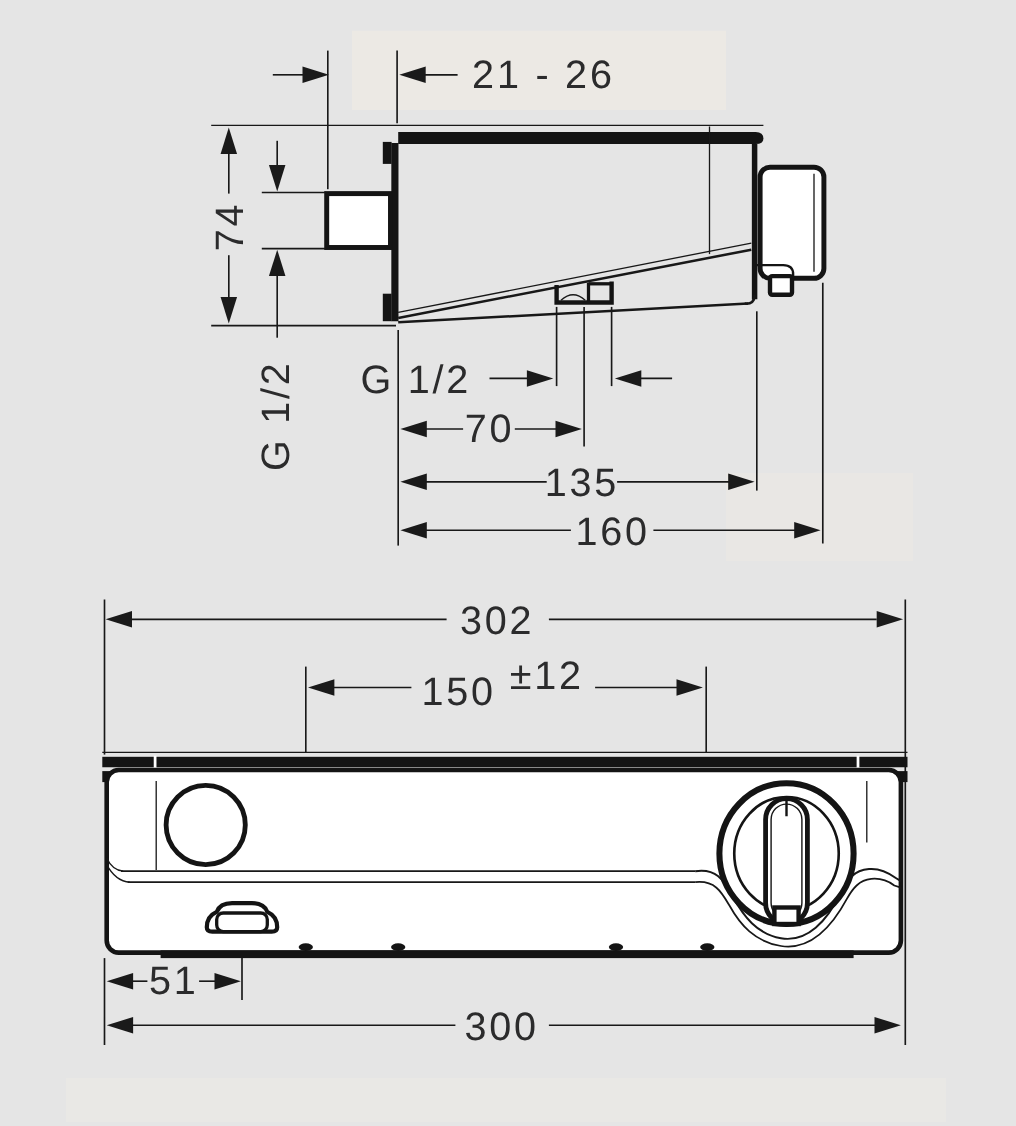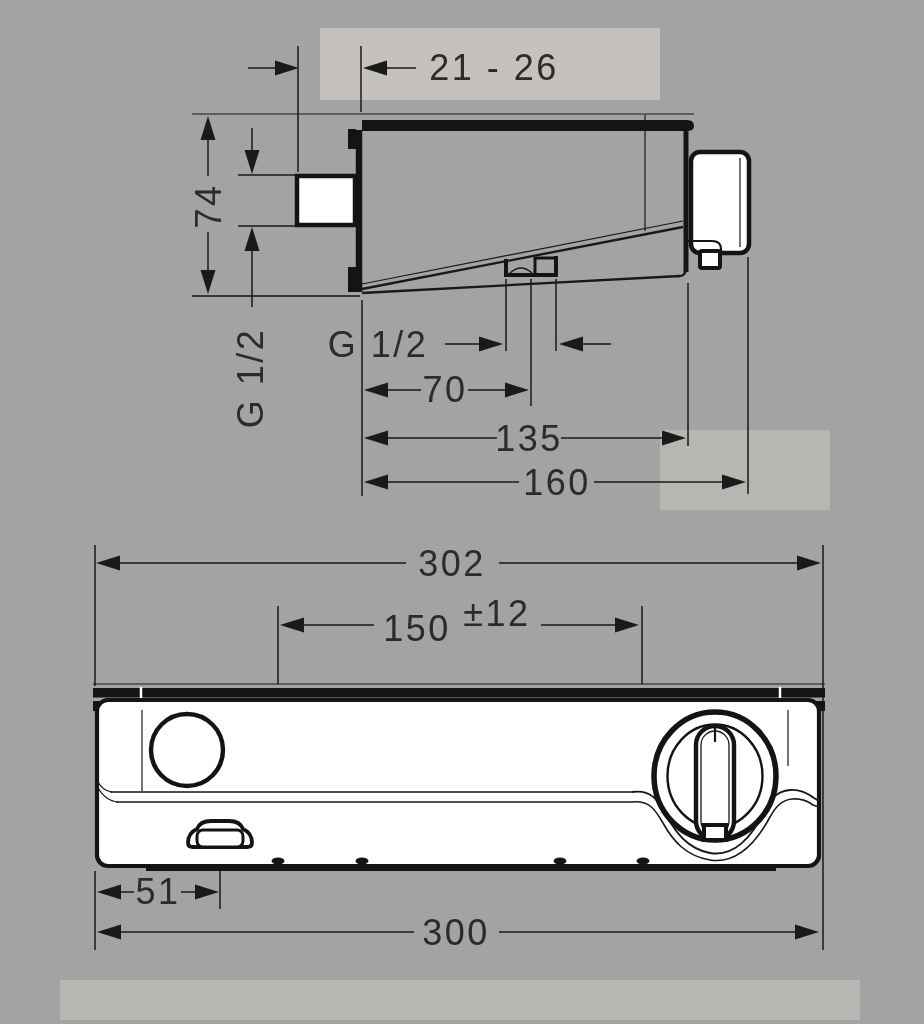--- a/index.html
+++ b/index.html
@@ -1,16 +1,16 @@
 <!DOCTYPE html>
 <html><head>
 <meta charset="utf-8">
 <style>
   html,body{margin:0;padding:0;background:#ffffff;}
-  .stage{position:relative;width:924px;height:1024px;background:#a3a3a3;overflow:hidden;
+  .stage{position:relative;width:924px;height:1024px;background:#e5e5e5;overflow:hidden;
          font-family:"Liberation Sans", sans-serif;}
   svg{position:absolute;left:0;top:0;}
   .ln{stroke:#181818;fill:none;stroke-width:1.5;}
   .thin{stroke:#181818;fill:none;stroke-width:1.2;}
   .med{stroke:#181818;fill:none;stroke-width:2.3;}
   .fillb{fill:#141414;stroke:none;}
   .arr{fill:#1a1a1a;stroke:none;}
   .dimtext{font-size:36px;fill:#2b2b2c;letter-spacing:2.5px;}
 </style>
 </head>

